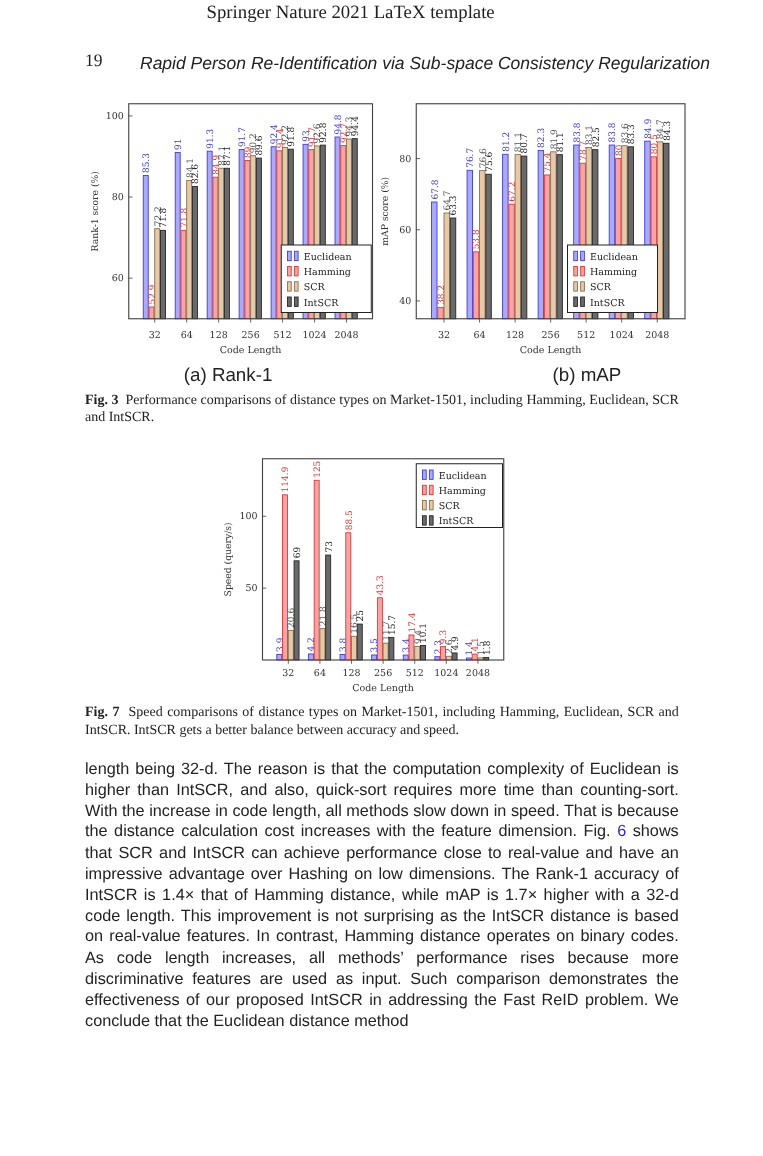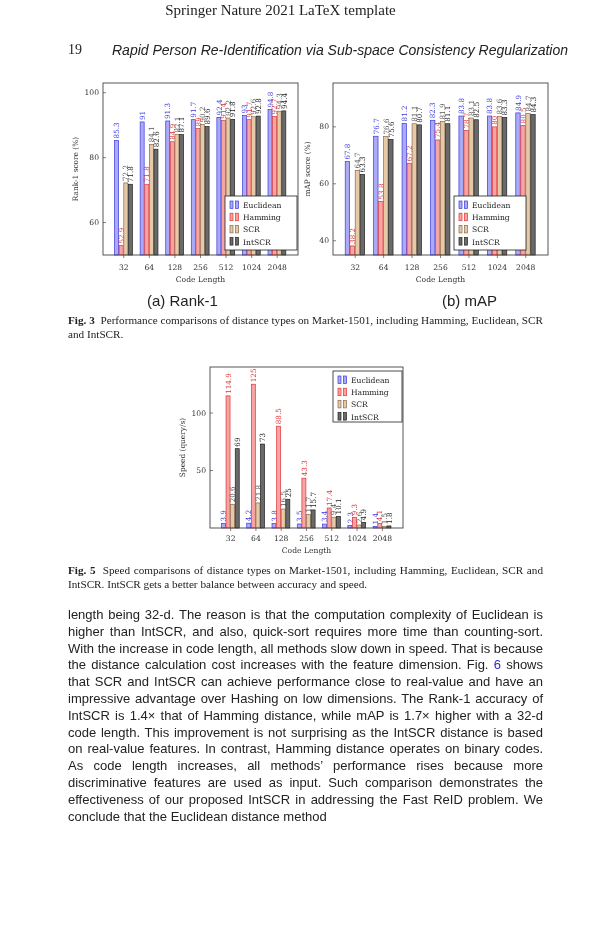--- a/index.html
+++ b/index.html
@@ -315,21 +315,21 @@
       <rect x="338" y="400.4" width="3" height="7.5" fill="#e6caa8" stroke="#8a6a4c" stroke-width="0.7"></rect>
       <rect x="343.5" y="400.4" width="3" height="7.5" fill="#e6caa8" stroke="#8a6a4c" stroke-width="0.7"></rect>
       <text x="351" y="407.4" font-size="7.6" fill="#222">SCR</text>
       <rect x="338" y="412.6" width="3" height="7.5" fill="#6a6a6a" stroke="#222222" stroke-width="0.7"></rect>
       <rect x="343.5" y="412.6" width="3" height="7.5" fill="#6a6a6a" stroke="#222222" stroke-width="0.7"></rect>
       <text x="351" y="419.6" font-size="7.6" fill="#222">IntSCR</text>
     </svg>
 </div>
 
 <div class="abs caption" style="top:563px;">
-  <b>Fig. 5</b>&nbsp;
+  <b>Fig. 7</b>&nbsp;
   <span>Speed comparisons of distance types on Market-1501, including Hamming, Euclidean, SCR and IntSCR. IntSCR gets a better balance between accuracy and speed.</span>
 </div>
 
 <div class="abs body-text">
   <p>
     <span>length being 32-d. The reason is that the computation complexity of Euclidean is higher than IntSCR, and also, quick-sort requires more time than counting-sort. With the increase in code length, all methods slow down in speed. That is because the distance calculation cost increases with the feature dimension. Fig. </span><span class="link">6</span><span> shows that SCR and IntSCR can achieve performance close to real-value and have an impressive advantage over Hashing on low dimensions. The Rank-1 accuracy of IntSCR is 1.4× that of Hamming distance, while mAP is 1.7× higher with a 32-d code length. This improvement is not surprising as the IntSCR distance is based on real-value features. In contrast, Hamming distance operates on binary codes. As code length increases, all methods’ performance rises because more discriminative features are used as input. Such comparison demonstrates the effectiveness of our proposed IntSCR in addressing the Fast ReID problem. We conclude that the Euclidean distance method</span>
   </p>
 </div>
 
 </body></html>

